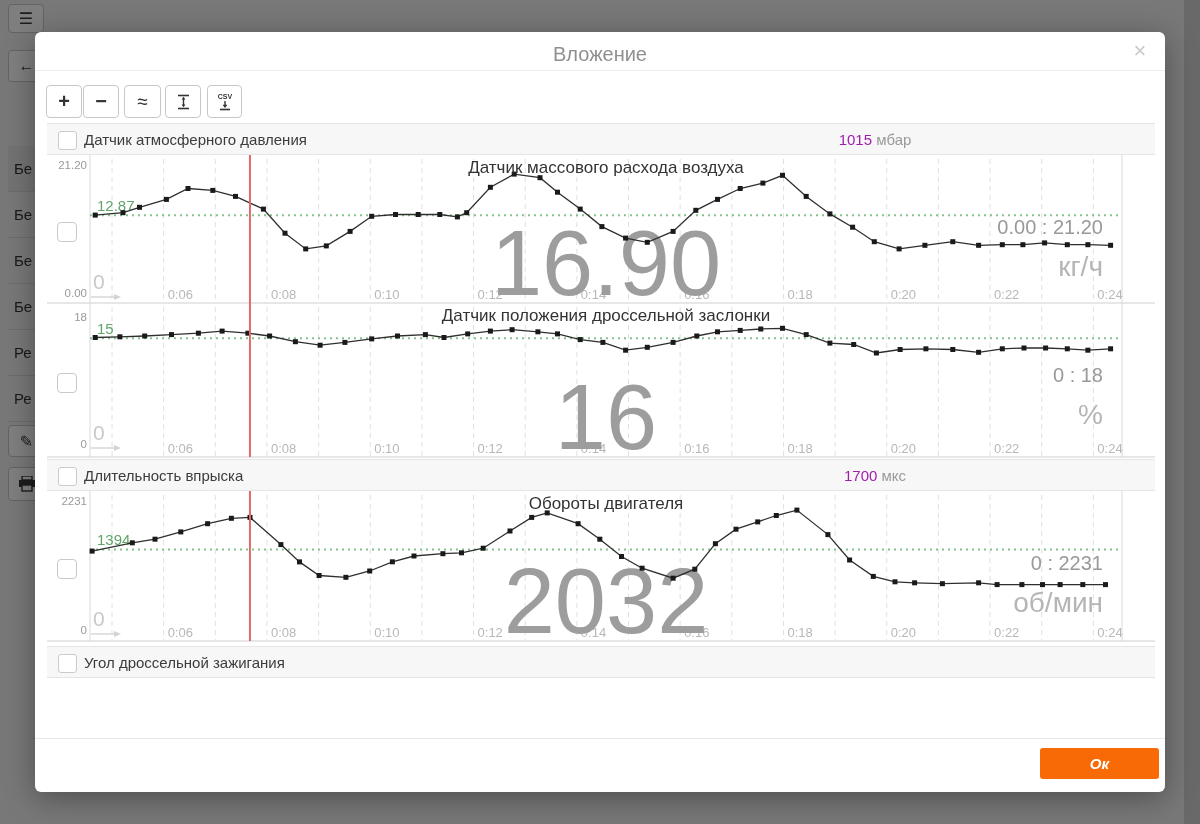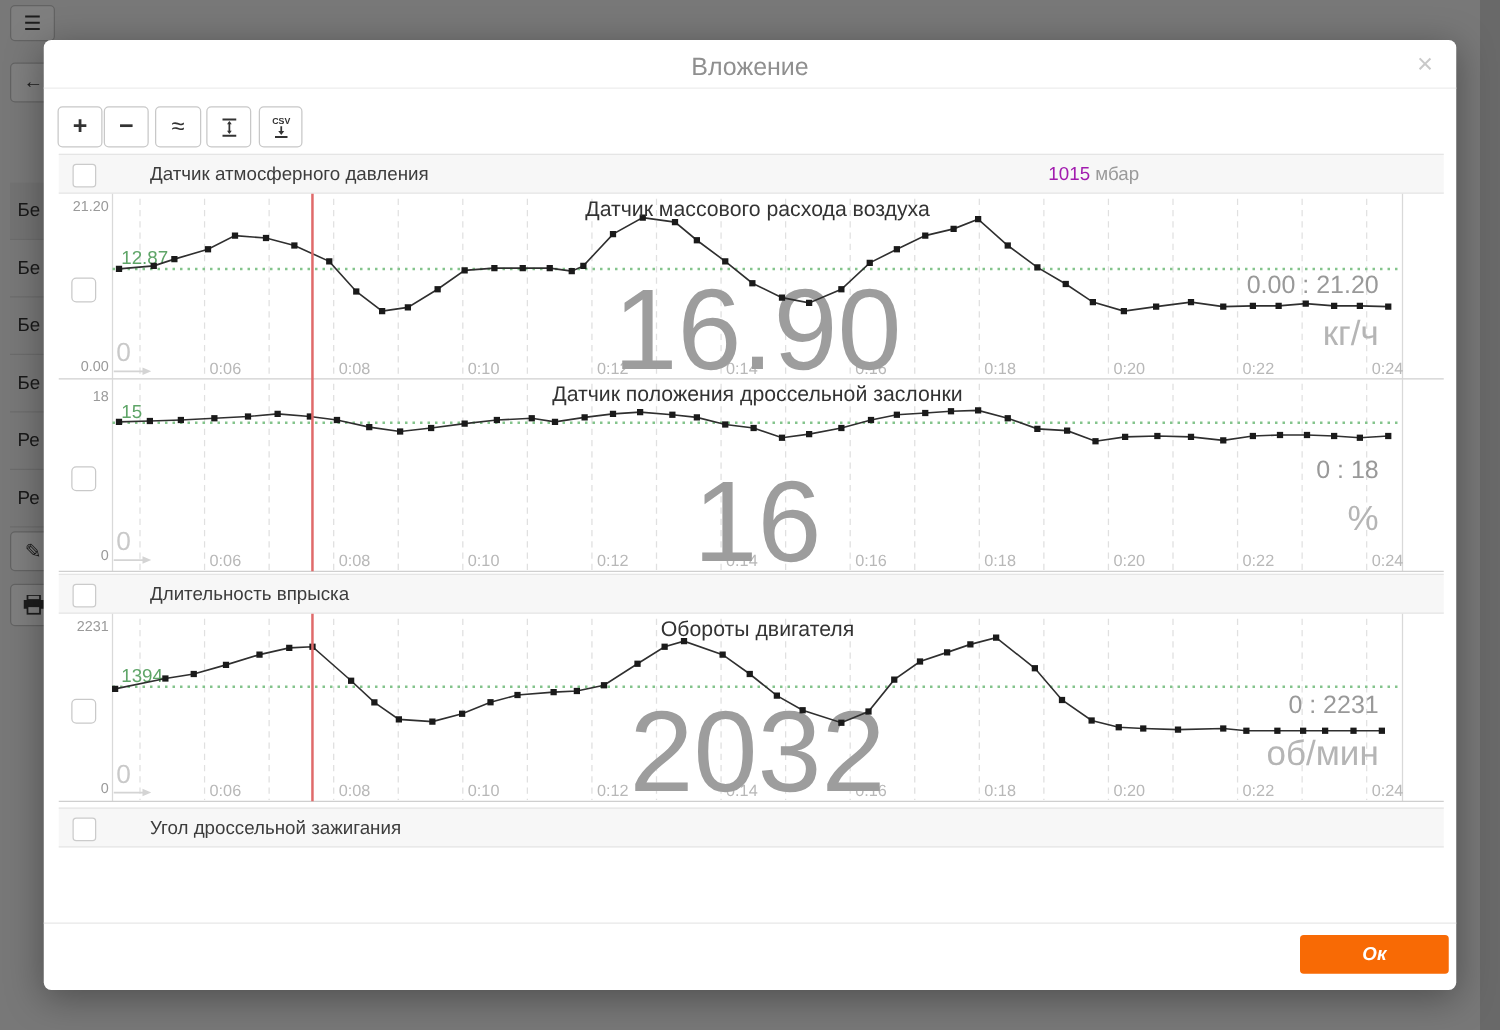--- a/index.html
+++ b/index.html
@@ -33,21 +33,21 @@
   .tbtn.minus{left:48px;width:36px;font-size:20px;font-weight:bold;}
   .tbtn.smooth{left:89px;width:37px;font-size:19px;}
   .tbtn.fit{left:130px;width:36px;}
   .tbtn.csv{left:172px;width:35px;}
 
   
   .row{position:absolute;left:12px;width:1108px;height:32px;background:#f7f7f7;
        border-top:1px solid #e5e5e5;border-bottom:1px solid #e5e5e5;box-sizing:border-box;}
   .row .cb{position:absolute;left:11px;top:7px;width:17px;height:17px;background:#fff;
            border:1px solid #cbcbcb;border-radius:3px;}
-  .row-label{position:absolute;left:37px;top:0;line-height:31px;font-size:15px;color:#3c3c3c;margin-left:36px;}
+  .row-label{position:absolute;left:37px;top:0;line-height:31px;font-size:15px;color:#3c3c3c;}
   .row-value{position:absolute;left:728px;width:200px;top:0;line-height:31px;font-size:15px;text-align:center;color:#9a9a9a;}
   .row-value b{color:#a21caf;font-weight:normal;}
 
   
   .chart-cb{position:absolute;left:22px;width:18px;height:18px;background:#fff;
             border:1px solid #c9c9c9;border-radius:4px;z-index:5;}
 
   #charts-svg{position:absolute;left:0;top:0;z-index:1;}
   svg text{font-family:"Liberation Sans","DejaVu Sans",sans-serif;}
 
@@ -405,20 +405,21 @@
       </svg>
 
     <div class="row" style="top:91px;">
       <span class="cb"></span>
       <span class="row-label">Датчик атмосферного давления</span>
       <span class="row-value"><b>1015</b> <span>мбар</span></span>
     </div>
     <div class="row" style="top:427px;">
       <span class="cb"></span>
       <span class="row-label">Длительность впрыска</span>
+      <span class="row-value"><b>1700</b> <span>мкс</span></span>
     </div>
     <div class="row" style="top:614px;">
       <span class="cb"></span>
       <span class="row-label">Угол дроссельной зажигания</span>
     </div>
 
     <div class="chart-cb" style="top:190px;"></div>
     <div class="chart-cb" style="top:341px;"></div>
     <div class="chart-cb" style="top:527px;"></div>
 

